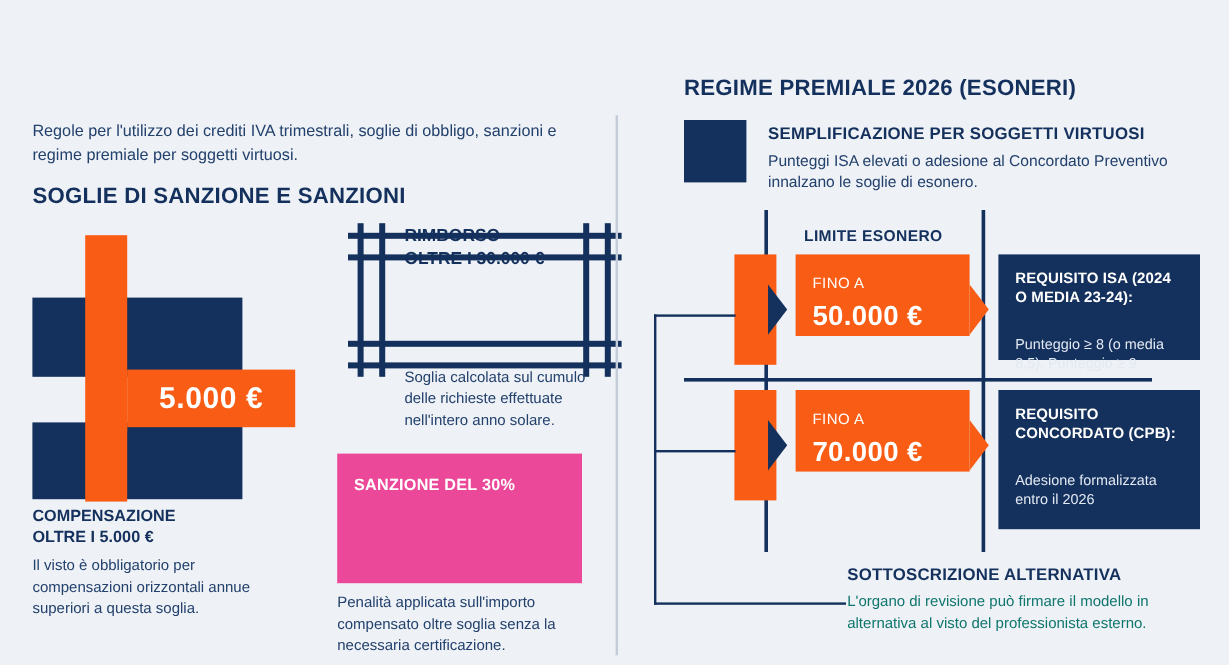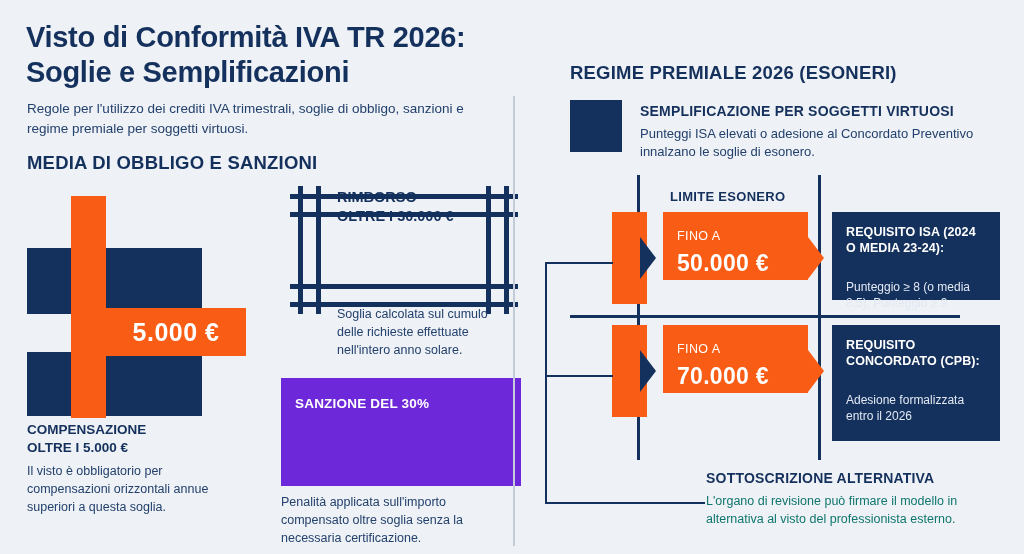--- a/index.html
+++ b/index.html
@@ -156,23 +156,23 @@
     width: 180px;
     font-size: 12.5px;
     line-height: 1.45;
     color: #23416d;
   }
 
   .sanzione-box {
     position: absolute;
     left: 281px;
     top: 378px;
-    width: 240px;
+    width: 204px;
     height: 108px;
-    background: #6d28d9;
+    background: #ec4899;
   }
   .sanzione-box .sanzione-label {
     position: absolute;
     left: 14px;
     top: 18px;
     font-size: 13.5px;
     font-weight: bold;
     color: #ffffff;
     letter-spacing: 0.2px;
   }
@@ -364,26 +364,22 @@
     font-size: 12.5px;
     line-height: 1.45;
     color: #0f766e;
   }
 </style>
 </head>
 <body>
 
 <div class="page">
 
-  <div class="title">
-    <div>Visto di Conformità IVA TR 2026:</div>
-    <div>Soglie e Semplificazioni</div>
-  </div>
   <div class="subtitle">Regole per l'utilizzo dei crediti IVA trimestrali, soglie di obbligo, sanzioni e regime premiale per soggetti virtuosi.</div>
-  <div class="section-head-left">MEDIA DI OBBLIGO E SANZIONI</div>
+  <div class="section-head-left">SOGLIE DI SANZIONE E SANZIONI</div>
 
   <div class="navy-block-top"></div>
   <div class="navy-block-bottom"></div>
   <div class="orange-vert"></div>
   <div class="callout-5000">5.000 €</div>
 
   <div class="comp-label">
     <div>COMPENSAZIONE</div>
     <div>OLTRE I 5.000 €</div>
   </div>

